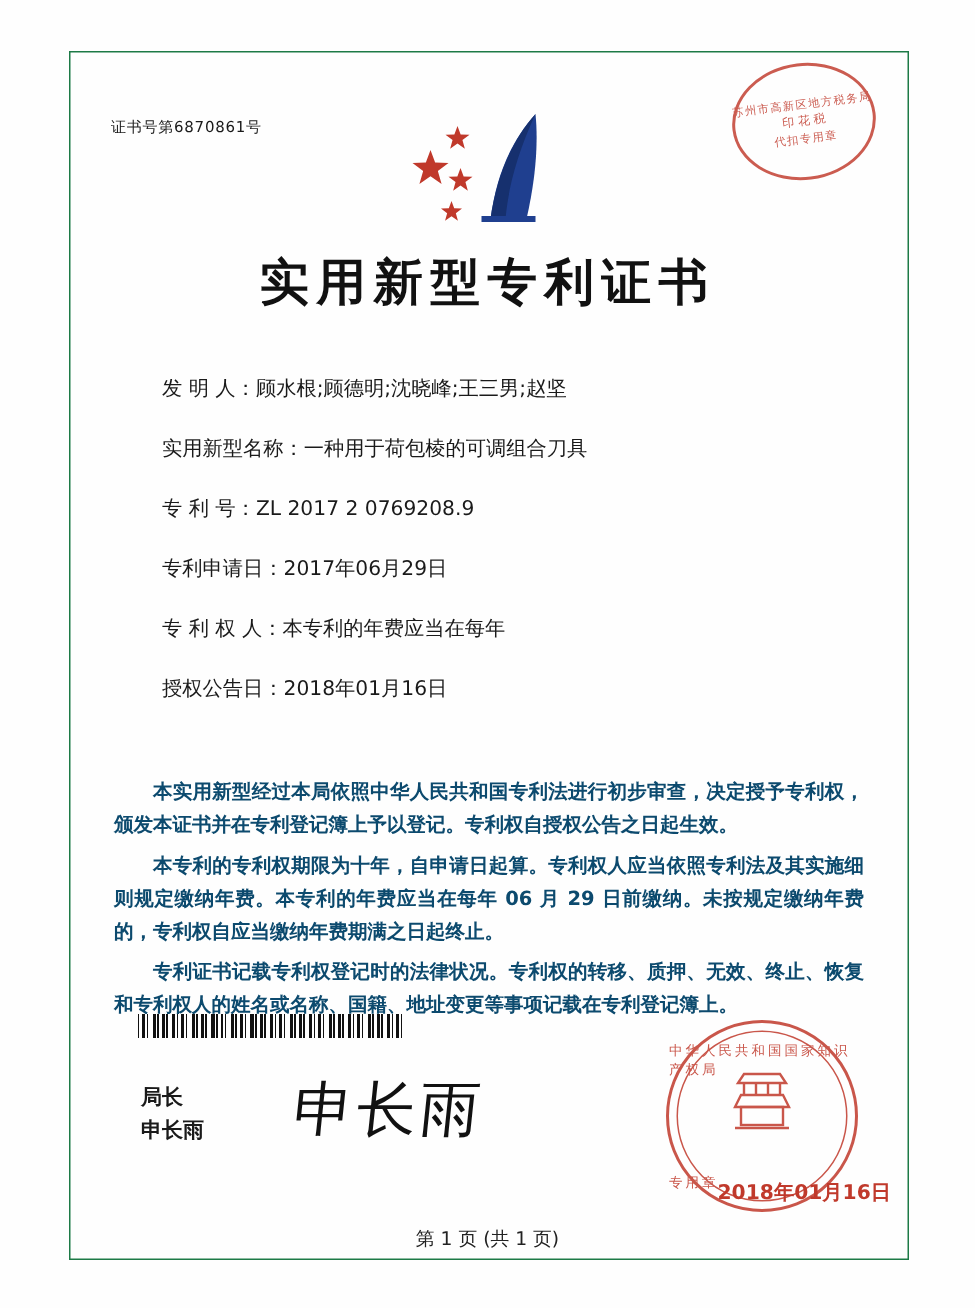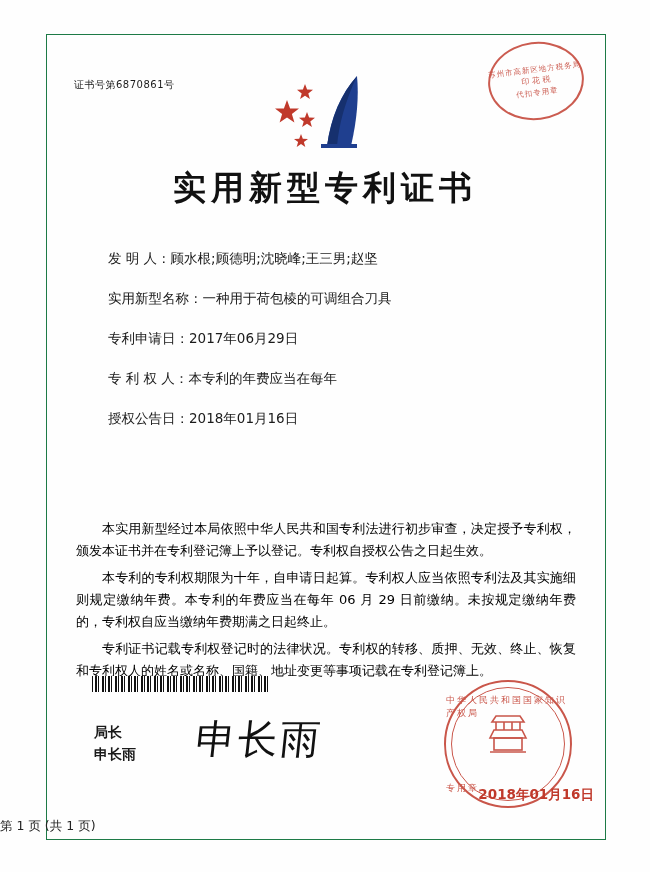--- a/index.html
+++ b/index.html
@@ -115,22 +115,22 @@
   }
   .body-text {
     position: absolute;
     left: 76px;
     right: 74px;
     top: 518px;
     font-size: 13px;
     line-height: 1.72;
     font-family: "DejaVu Sans", sans-serif;
     text-align: justify;
-    font-weight: normal;
-    color: #000000;
+    font-weight: bold;
+    color: #0c4a6e;
   }
   .body-text p {
     margin: 0 0 4px 0;
     text-indent: 26px;
   }
   .barcode {
     position: absolute;
     left: 92px;
     top: 676px;
     width: 176px;
@@ -197,20 +197,21 @@
     top: 786px;
     font-size: 13.5px;
     font-family: "DejaVu Sans", sans-serif;
     color: #c0392b;
     font-weight: bold;
   }
   .page-num {
     position: absolute;
     left: 0; right: 0;
     top: 818px;
+    text-align: center;
     font-size: 12.5px;
     font-family: "DejaVu Sans", sans-serif;
     color: #222;
   }
 </style>
 </head>
 <body>
 
 <div class="page">
 
@@ -239,20 +240,23 @@
   </div>
 
   <div class="title">实用新型专利证书</div>
 
   <div class="fields">
     <div class="field-row">
       <span class="field-label">发 明 人：</span><span class="field-value">顾水根;顾德明;沈晓峰;王三男;赵坚</span>
     </div>
     <div class="field-row">
       <span class="field-label">实用新型名称：</span><span class="field-value">一种用于荷包棱的可调组合刀具</span>
+    </div>
+    <div class="field-row">
+      <span class="field-label">专 利 号：</span><span class="field-value">ZL 2017 2 0769208.9</span>
     </div>
     <div class="field-row">
       <span class="field-label">专利申请日：</span><span class="field-value">2017年06月29日</span>
     </div>
     <div class="field-row">
       <span class="field-label">专 利 权 人：</span><span class="field-value">本专利的年费应当在每年</span>
     </div>
     <div class="field-row">
       <span class="field-label">授权公告日：</span><span class="field-value">2018年01月16日</span>
     </div>

